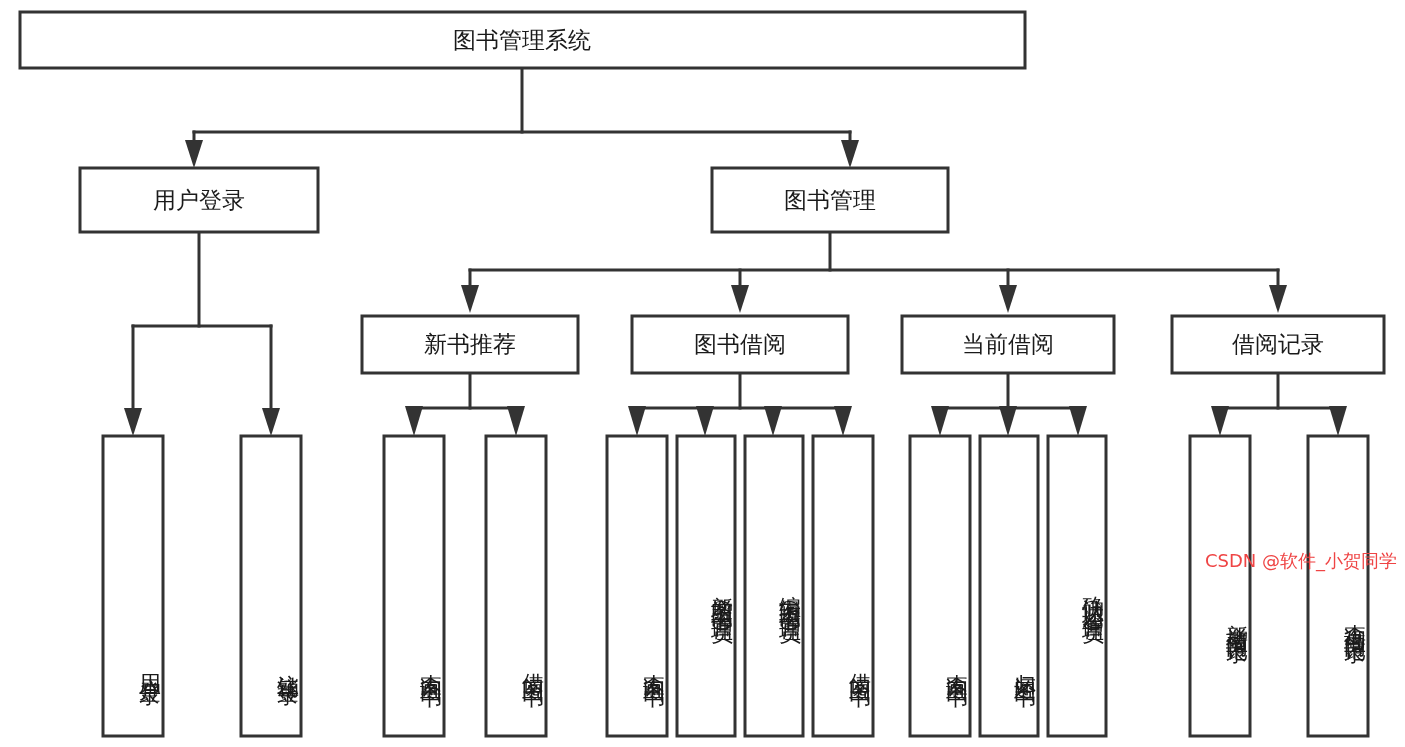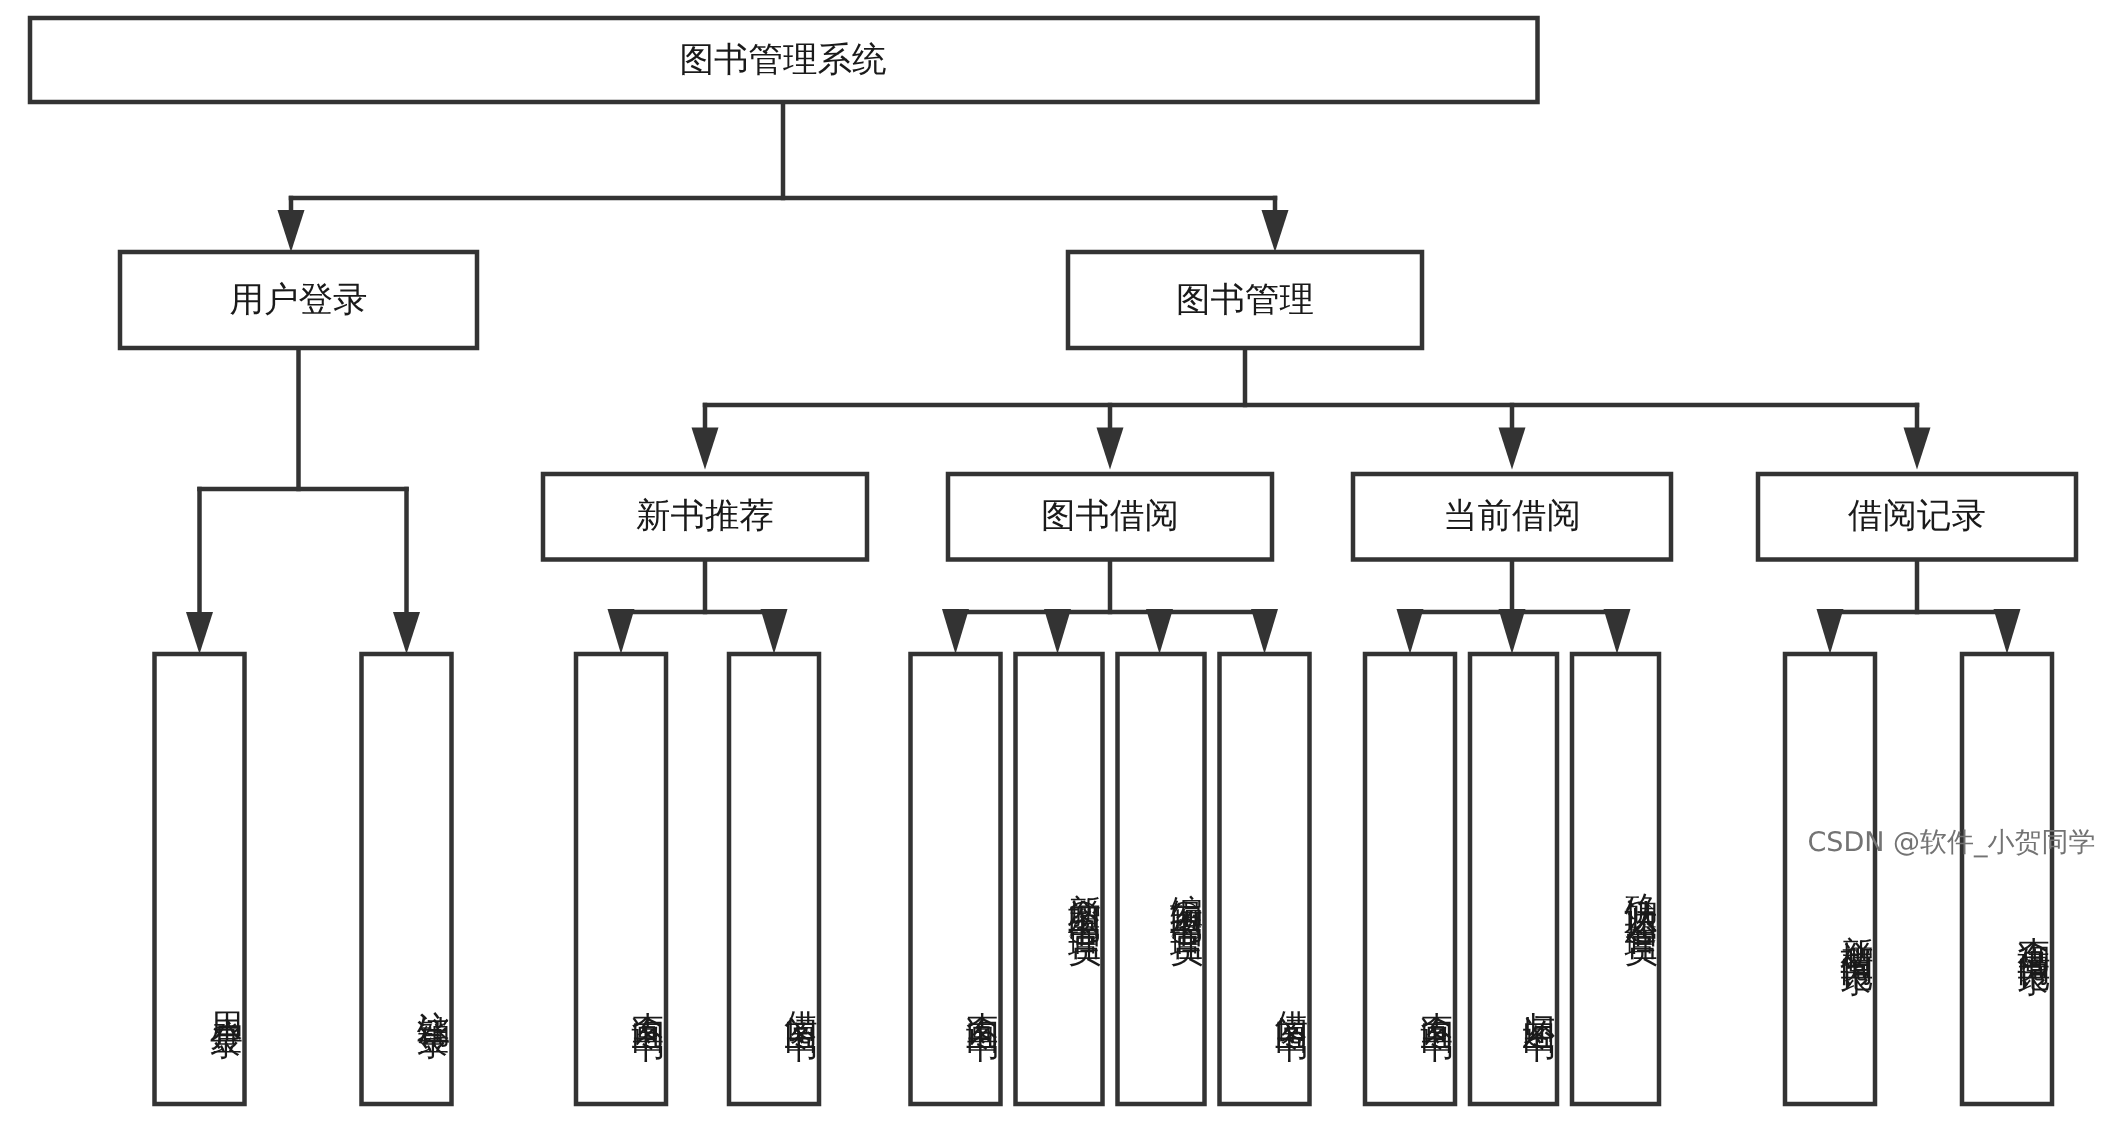--- a/index.html
+++ b/index.html
@@ -64,21 +64,21 @@
     justify-content: center;
     white-space: nowrap;
     pointer-events: none;
   }
   .watermark {
     position: absolute;
     right: 8px;
     bottom: 4px;
     font-family: "DejaVu Sans", "Liberation Sans", sans-serif;
     font-size: 18px;
-    color: #737373;
+    color: #ef4444;
     white-space: nowrap;
     text-align: right;
   }
 </style>
 </head>
 <body>
 
 <div id="diagram-root">
 
   <svg class="flow" viewBox="0 0 1405 747" xmlns="http://www.w3.org/2000/svg">

